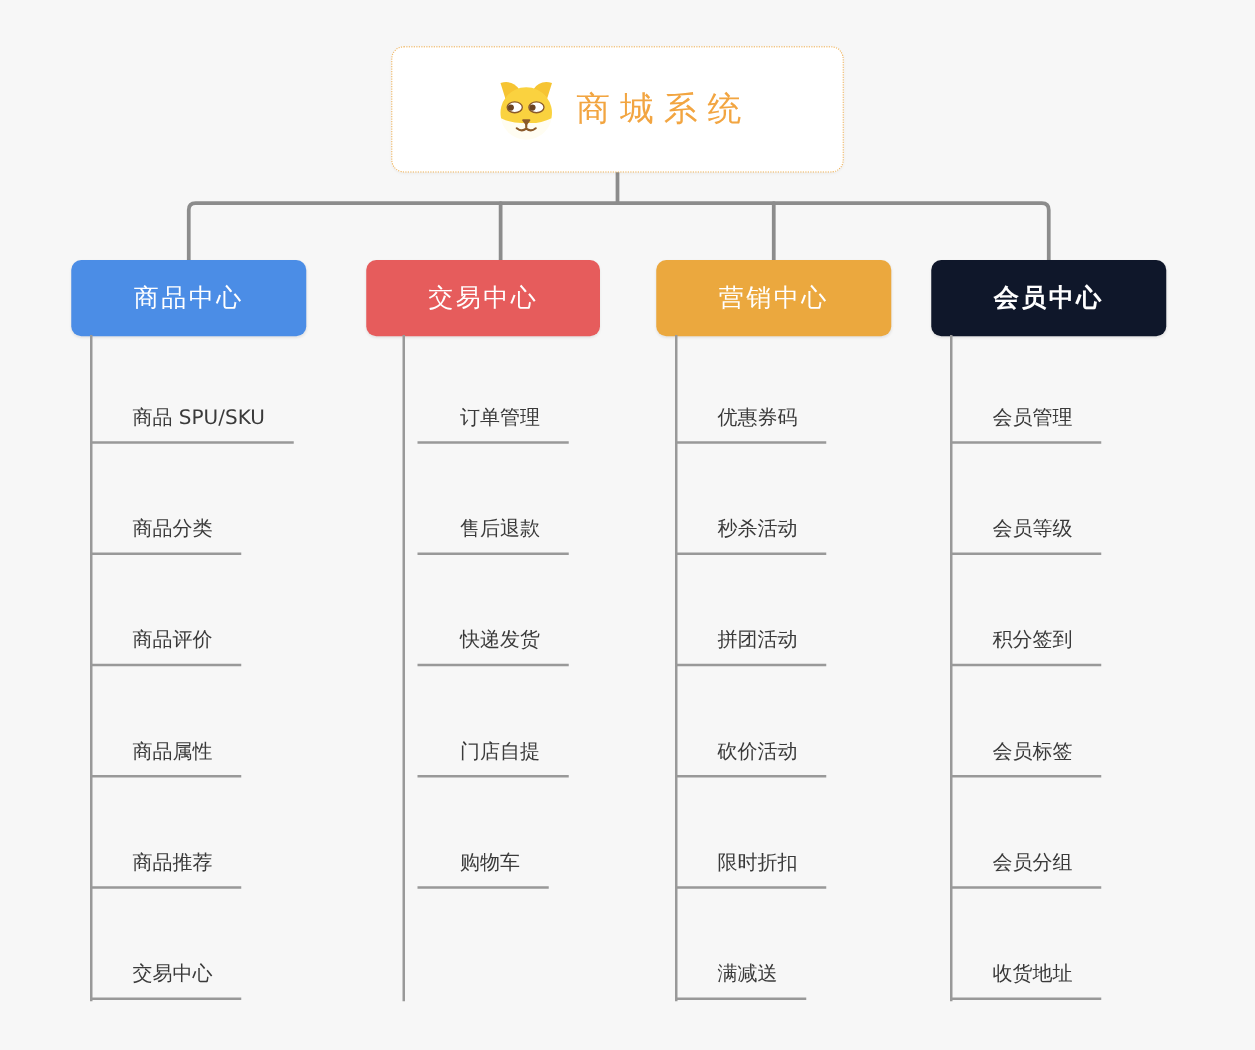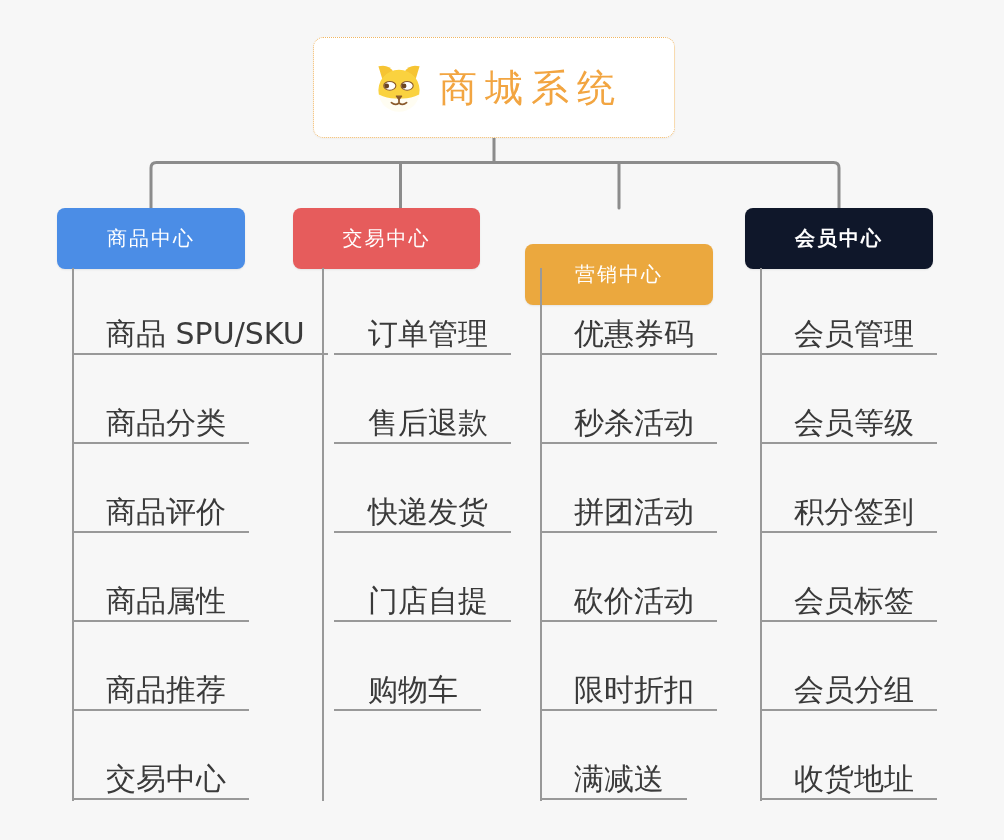--- a/index.html
+++ b/index.html
@@ -32,21 +32,21 @@
     border-radius: 10px;
     box-sizing: border-box;
     display: flex;
     align-items: center;
     justify-content: center;
     gap: 14px;
     box-shadow: 0 1px 2px rgba(0,0,0,0.04);
     cursor: pointer;
   }
   .root-title {
-    font-size: 38px;
+    font-size: 27px;
     letter-spacing: 8px;
     color: #f2a541;
     white-space: nowrap;
     line-height: 1;
     margin-right: -8px;
   }
   .dog-icon {
     width: 52px;
     height: 50px;
     display: inline-block;
@@ -60,38 +60,38 @@
     font-size: 20px;
     letter-spacing: 2px;
     line-height: 61px;
     text-align: center;
     white-space: nowrap;
     cursor: pointer;
     box-shadow: 0 1px 2px rgba(0,0,0,0.08);
   }
   .bh1 { left: 57px;  top: 208px; width: 188px; }
   .bh2 { left: 293px; top: 208px; width: 187px; }
-  .bh3 { left: 525px; top: 208px; width: 188px; margin-top: 36px; }
+  .bh3 { left: 525px; top: 208px; width: 188px; }
   .bh4 { left: 745px; top: 208px; width: 188px; }
   .trunk {
     position: absolute;
     top: 268px;
     width: 2px;
     height: 533px;
     background: #999999;
   }
   .t1 { left: 72px; }
   .t2 { left: 322px; }
   .t3 { left: 540px; }
   .t4 { left: 760px; }
   .item {
     position: absolute;
     padding: 0 23px 5px 34px;
     border-bottom: 2px solid #999999;
-    font-size: 30px;
+    font-size: 16px;
     line-height: 28px;
     color: #3a3a3a;
     white-space: nowrap;
     cursor: pointer;
   }
   .c1 { left: 72px; }
   .c2 { left: 322px; margin-left: 12px; }
   .c3 { left: 540px; }
   .c4 { left: 760px; }
   .r1 { top: 320px; }

